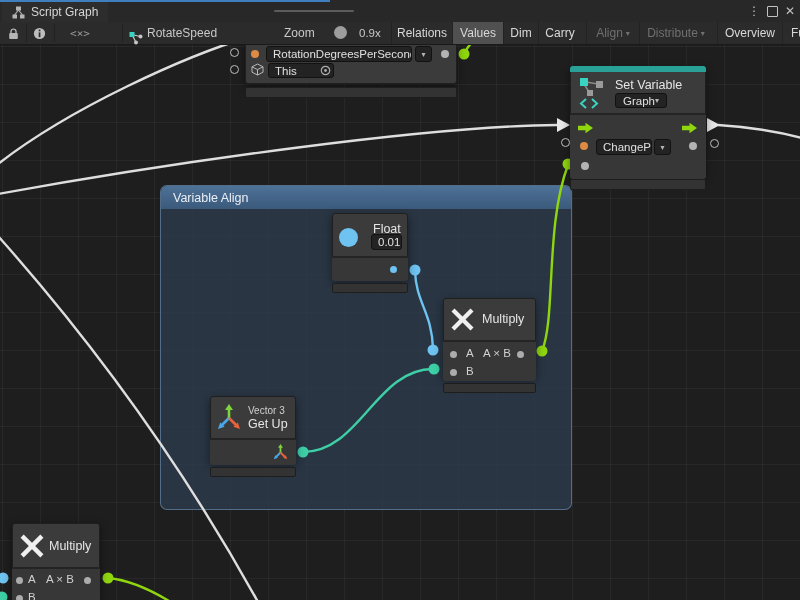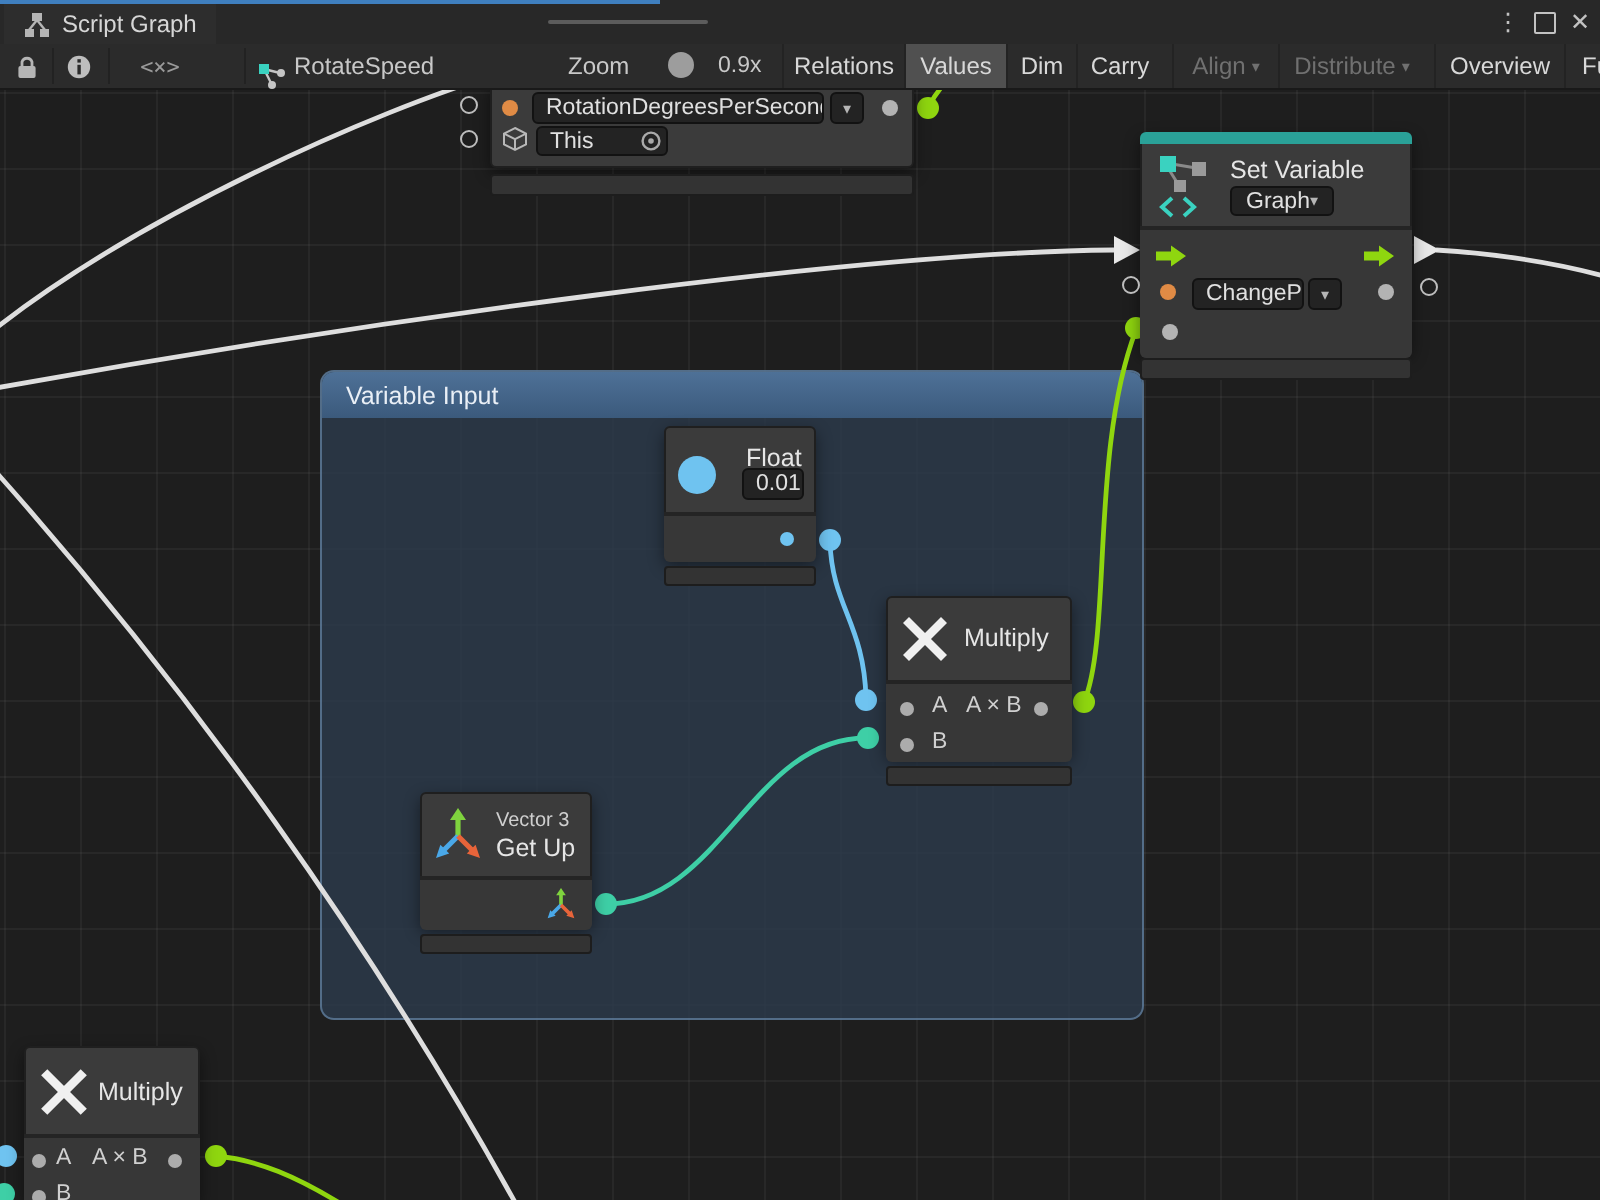--- a/index.html
+++ b/index.html
@@ -74,21 +74,21 @@
 </style>
 </head>
 <body>
 
 <div id="app">
 
   <div id="canvas"></div>
 
   <div id="group">
     <div id="group-header">
-      <span>Variable Input</span>
+      <span>Variable Align</span>
     </div>
   </div>
 
   <svg id="wires" viewBox="0 0 800 600">
 
     <path d="M252,36 C 185,56 70,108 -2,164" stroke="#dedede" stroke-width="2.4" fill="none"></path>
     <path d="M-2,194 C 180,161 430,126 557,125" stroke="#dedede" stroke-width="2.4" fill="none"></path>
     <path d="M-2,236 C 95,345 185,470 258,602" stroke="#dedede" stroke-width="2.4" fill="none"></path>
     <path d="M718,125 C 750,127 776,131 802,138" stroke="#dedede" stroke-width="2.4" fill="none"></path>
     <polygon points="557,118 570,125 557,132" fill="#e8e8e8"></polygon>

